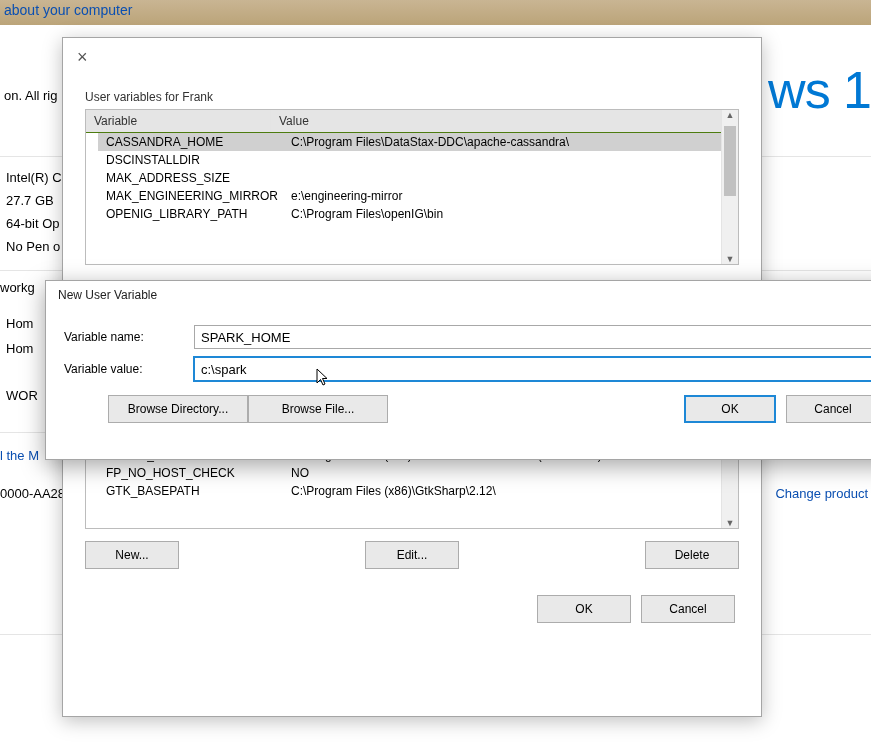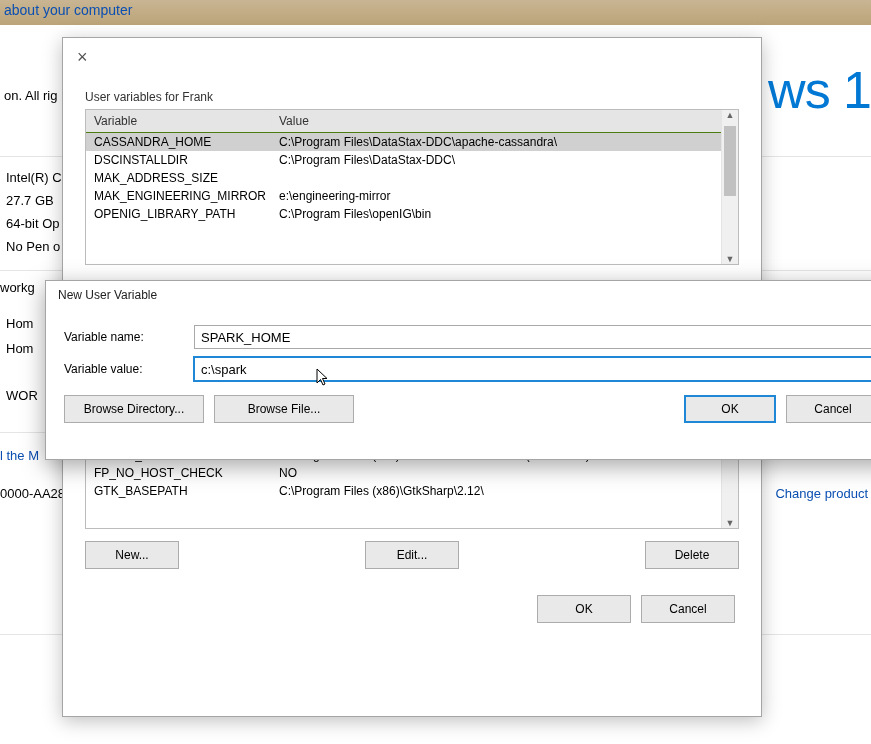--- a/index.html
+++ b/index.html
@@ -61,21 +61,21 @@
     display:flex; background:#e5e5e5;
     border-bottom:1px solid #4d7c0f;
   }
   .vthead > div {
     padding: 4px 8px; font-size:12px; color:#333;
     border-right:1px solid #e4e4e4;
   }
   .vthead > div:last-child { border-right:none; flex:1;}
   .colname { width: 185px; }
   .vtbody { overflow:hidden; height: calc(100% - 24px);}
-  .vtrow { display:flex; padding: 2px 0 2px 0; font-size:12px; }
+  .vtrow { display:flex; padding: 2px 0 2px 0; font-size:12px;margin-left:12px; }
   .vtrow.sel { background:#d0d0d0; }
   .vtrow > div:first-child { width:185px; padding-left:8px; }
   .vtrow > div:last-child { flex:1; padding-left:8px; overflow:hidden; white-space:nowrap; text-overflow:ellipsis;}
   .vscroll {
     position:absolute; right:0; top:0; bottom:0; width:17px;
     background:#f0f0f0; border-left:1px solid #e4e4e4;
   }
   .vthumb {
     position:absolute; left:2px; right:2px;
     background:#c1c1c1;
@@ -114,21 +114,21 @@
     border:1px solid #a8a8a8;
     padding: 4px 6px;
     font-family:inherit; font-size:13px;
     height: 24px;
   }
   .nv-input.focused { border:1px solid #1e88d6; box-shadow:0 0 0 1px #1e88d6;}
   .nv-btnrow {
     display:flex; justify-content:space-between; align-items:center;
     margin-top: 14px;
   }
-  .nv-btnrow .left { display:flex; gap:10px;}
+  .nv-btnrow .left { display:flex; margin-left:44px;}
   .nv-btnrow .right { display:flex; gap:10px;}
   button.winbtn.wide { width:140px; }
   button.winbtn.primary { border:2px solid #1e88d6; padding:5px 0; width:92px;}
   .resize-grip {
     position:absolute; right:2px; bottom:2px;
     width:12px; height:12px;
     background:
       linear-gradient(135deg, transparent 0 50%, #bcbcbc 50% 55%, transparent 55% 65%, #bcbcbc 65% 70%, transparent 70% 80%, #bcbcbc 80% 85%, transparent 85%);
   }
   .cursor {
@@ -174,21 +174,20 @@
         <div class="colname">Variable</div>
         <div>Value</div>
       </div>
       <div class="vtbody">
         <div class="vtrow sel">
             <div>CASSANDRA_HOME</div>
             <div>C:\Program Files\DataStax-DDC\apache-cassandra\</div>
           </div>
         <div class="vtrow">
             <div>DSCINSTALLDIR</div>
-            <div>C:\Program Files\DataStax-DDC\</div>
           </div>
         <div class="vtrow">
             <div>MAK_ADDRESS_SIZE</div>
           </div>
         <div class="vtrow">
             <div>MAK_ENGINEERING_MIRROR</div>
             <div>e:\engineering-mirror</div>
           </div>
         <div class="vtrow">
             <div>OPENIG_LIBRARY_PATH</div>

